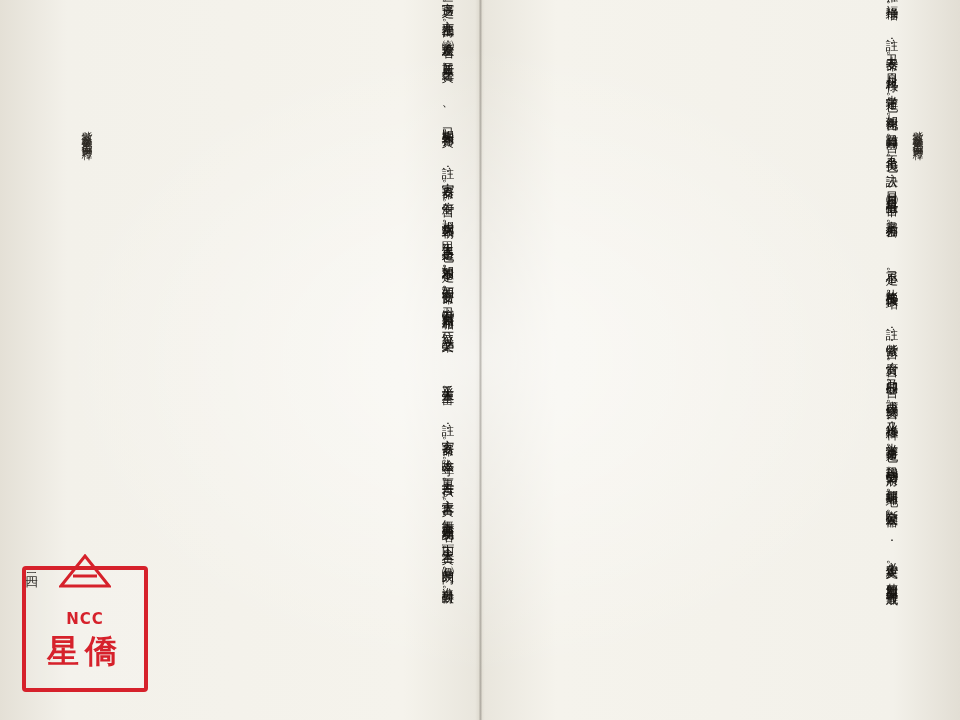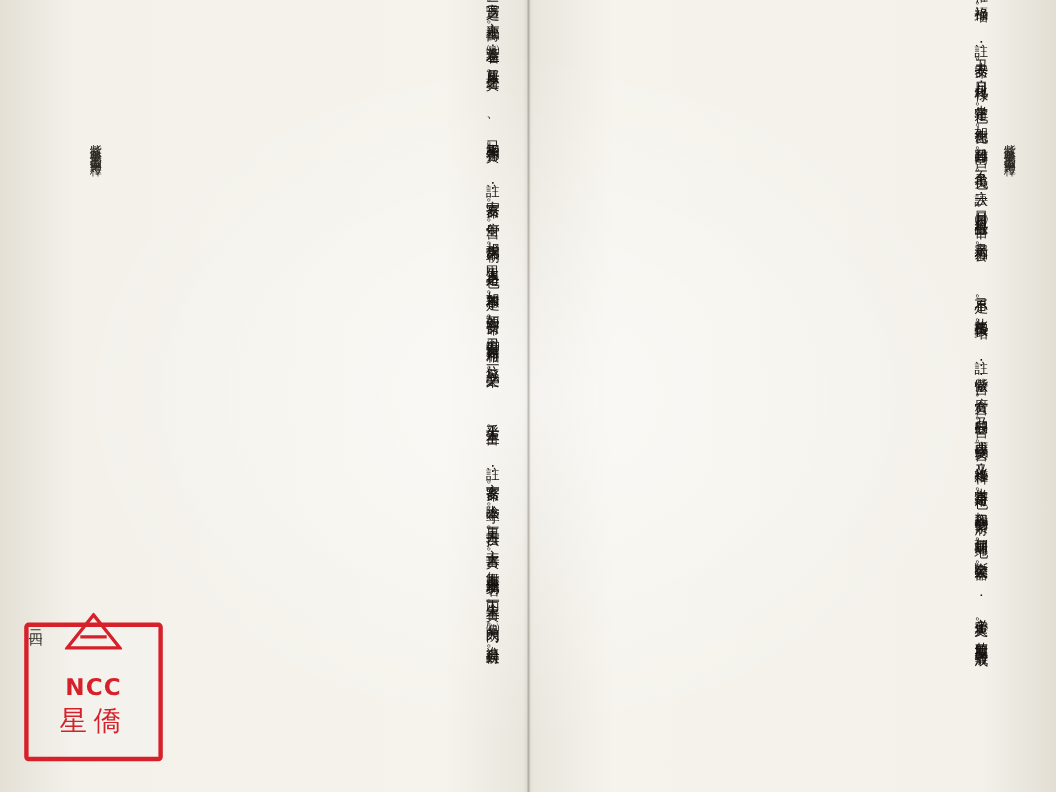--- a/index.html
+++ b/index.html
@@ -114,28 +114,28 @@
     width: 0; height: 0;
     border-left: 26px solid transparent;
     border-right: 26px solid transparent;
     border-bottom: 30px solid transparent;
     position: relative;
   }
   .stamp .tri svg { position: absolute; left: -26px; top: -30px; }
   .stamp .ncc {
     font-family: "DejaVu Sans", sans-serif;
     font-weight: bold;
-    font-size: 21px;
+    font-size: 15px;
     letter-spacing: 1px;
     margin-top: -4px;
   }
   .stamp .cn {
     font-family: "DejaVu Serif", "Liberation Serif", serif;
-    font-weight: normal;
-    font-size: 25px;
+    font-weight: bold;
+    font-size: 32px;
     letter-spacing: 6px;
     margin-top: 2px;
   }
 </style>
 </head>
 <body>
 
 <div class="page">
   <div class="paper-shade"></div>
   <div class="gutter"></div>

